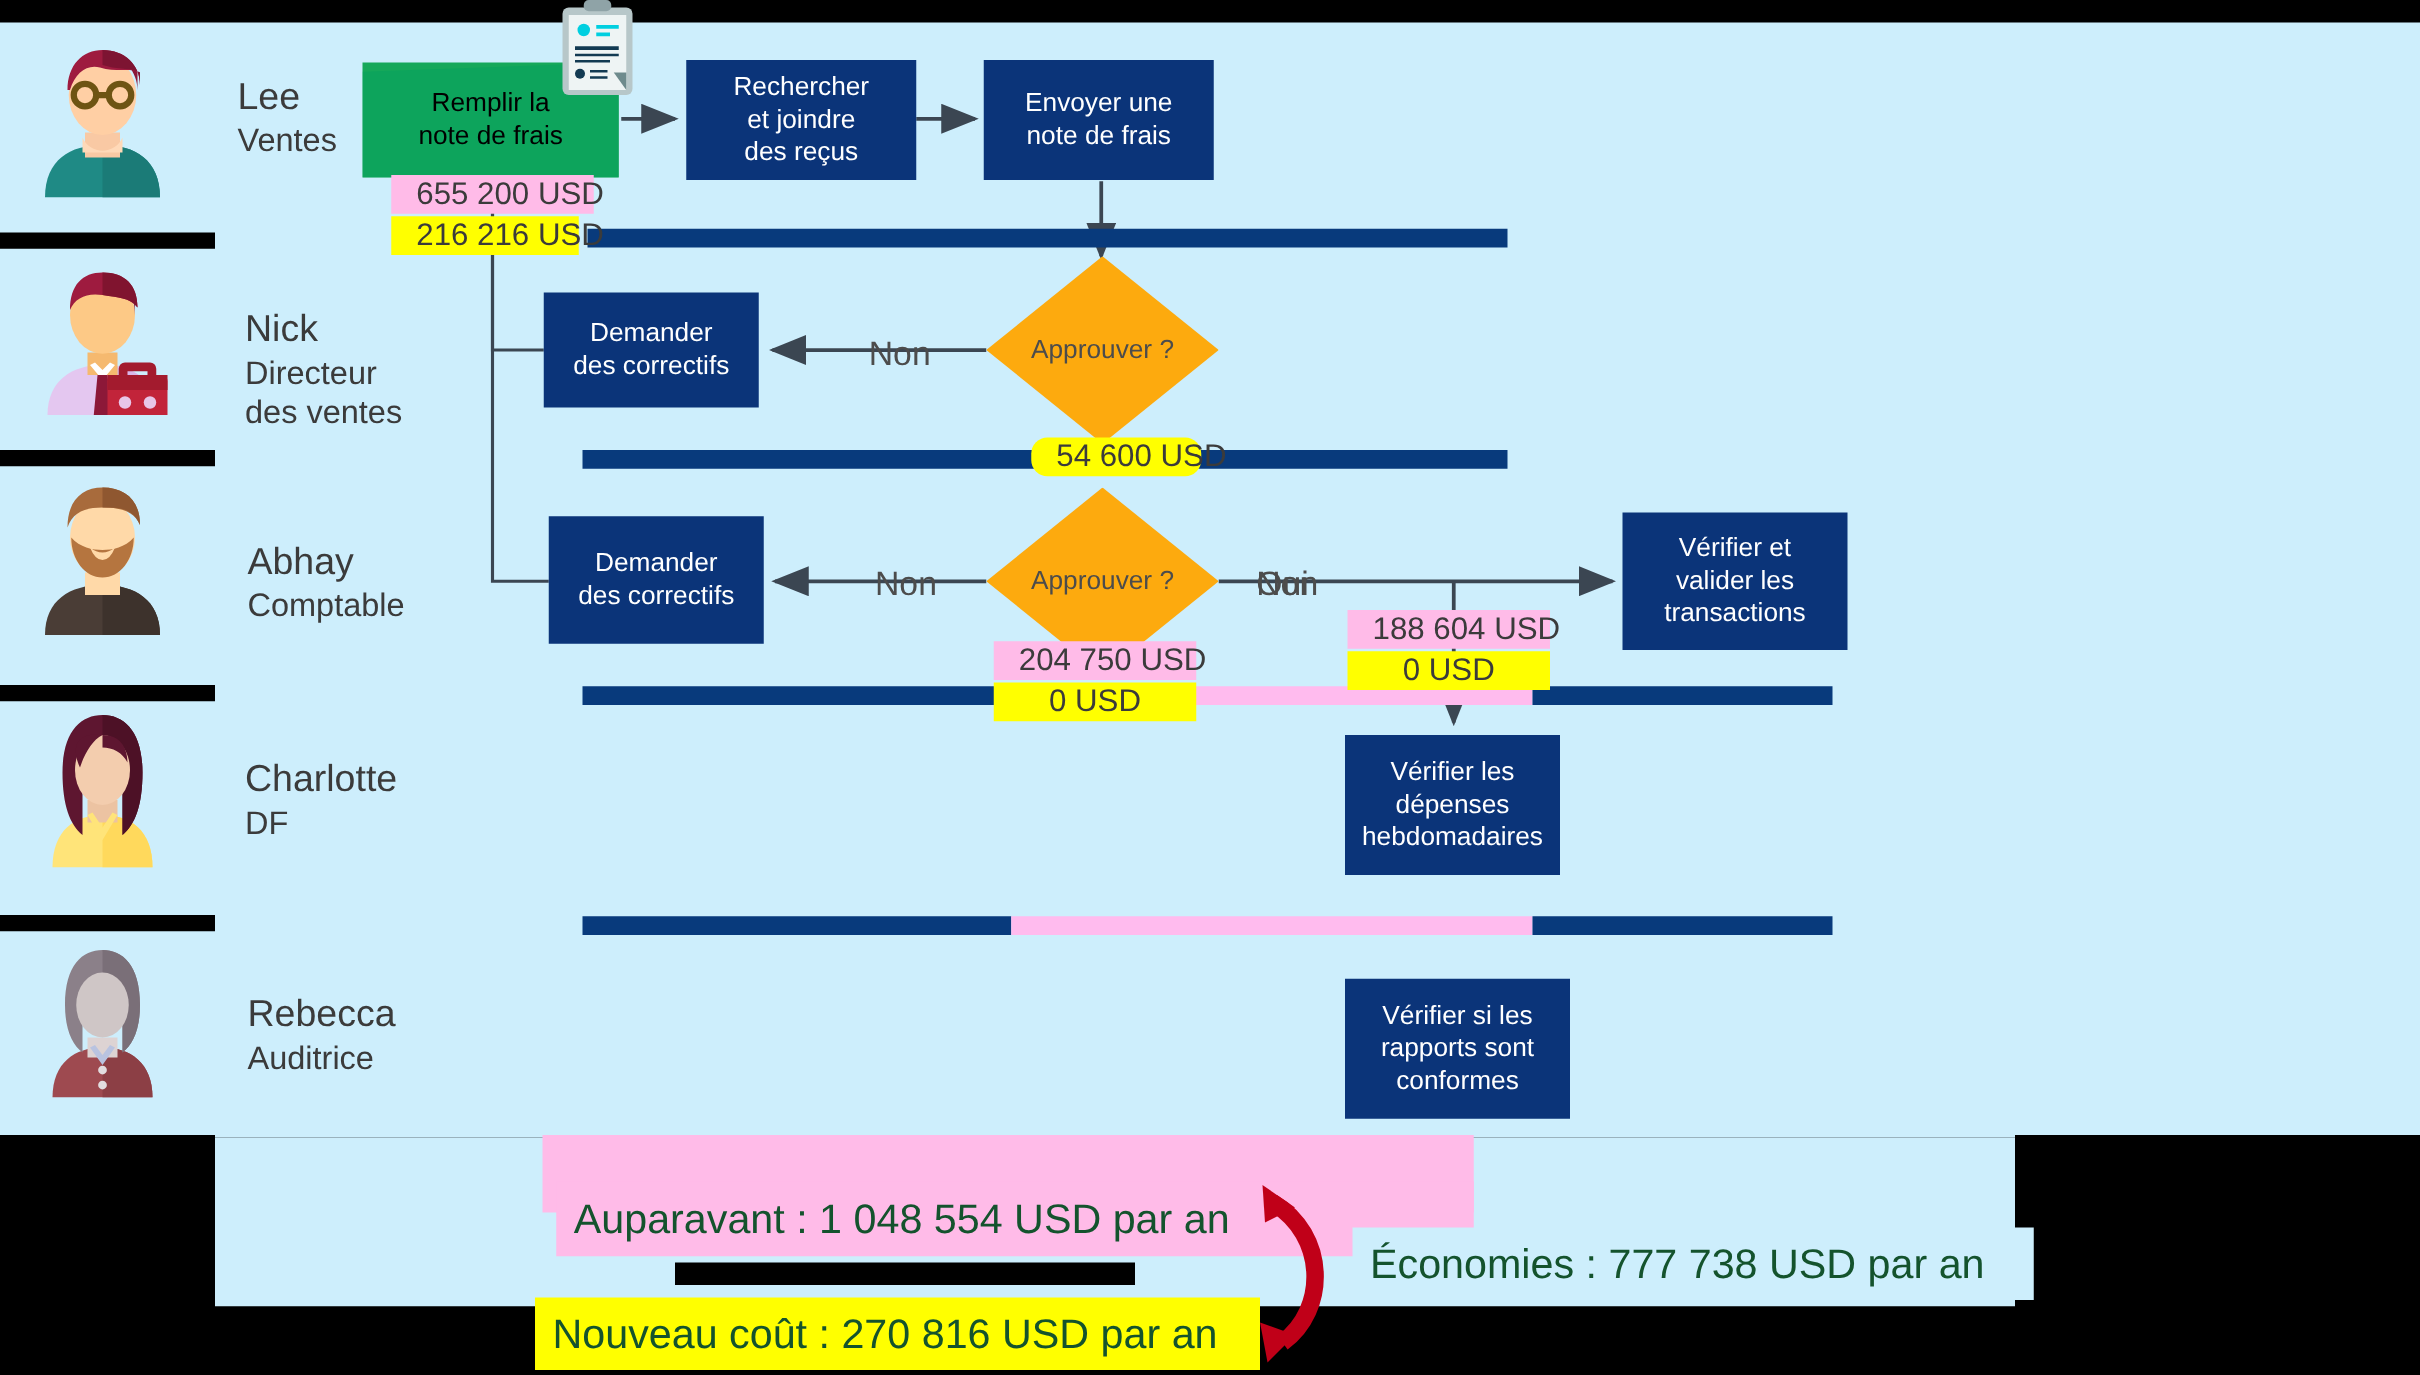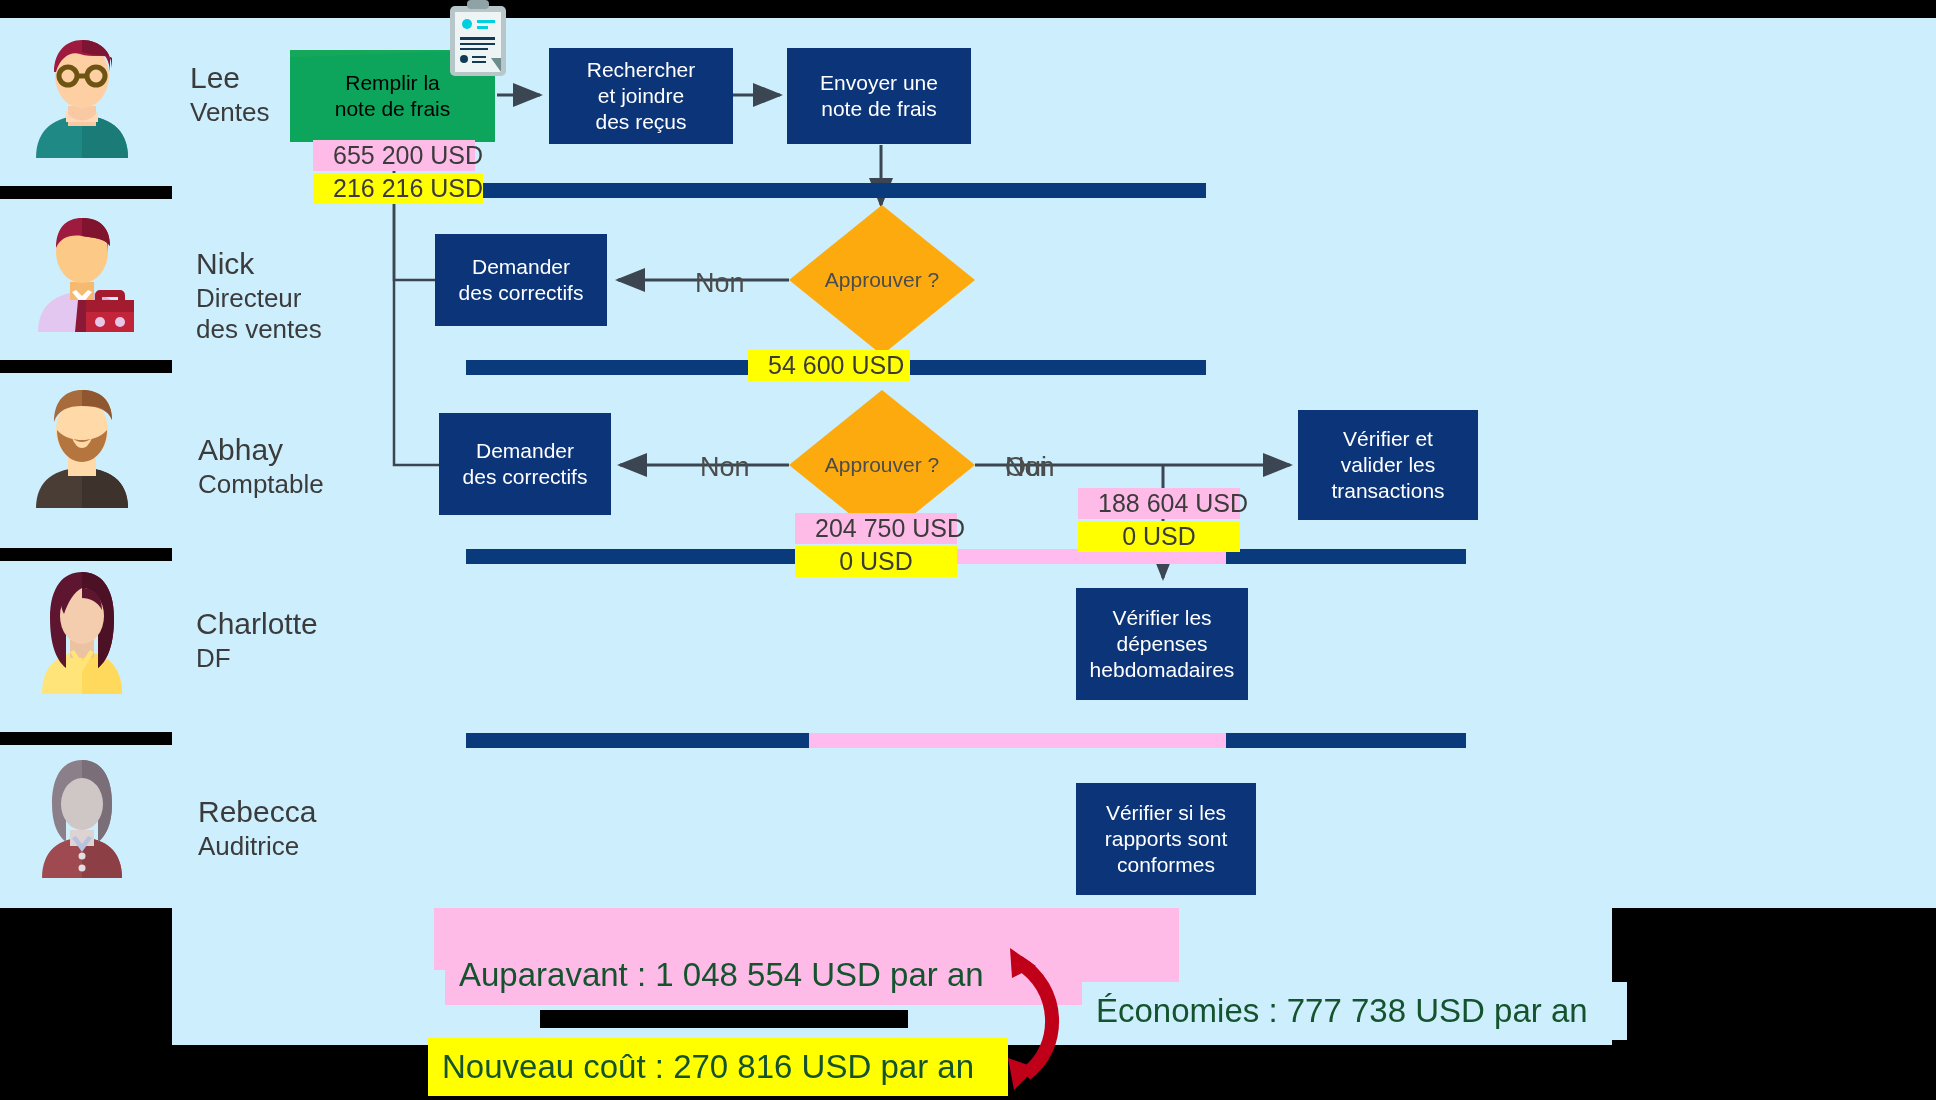--- a/index.html
+++ b/index.html
@@ -386,22 +386,22 @@
   <div class="tl" style="left:0; top:733px; width:1936px;">
     <div class="tl-seg seg-blue" style="left:466px; width:343px;"></div>
     <div class="tl-seg seg-pink" style="left:809px; width:417px;"></div>
     <div class="tl-seg seg-blue" style="left:1226px; width:240px;"></div>
   </div>
   <div class="tl" style="left:0; top:908px; width:1936px;">
     <div class="tl-seg seg-black" style="left:1612px; width:324px;"></div>
   </div>
 
   <div class="chip chip-pink" style="left:313px; top:140px; width:162px;">655 200 USD</div>
-  <div class="chip chip-yellow" style="left:313px; top:173px; width:170px;">216 216 USD</div>
-  <div class="chip chip-yellow" style="left:748px; top:350px; width:162px;">54 600 USD</div>
+  <div class="chip chip-yellow" style="left:313px; top:173px; width:150px;">216 216 USD</div>
+  <div class="chip chip-yellow" style="left:825px; top:350px; width:136px;border-radius:13px;">54 600 USD</div>
   <div class="chip chip-pink" style="left:795px; top:513px; width:162px;">204 750 USD</div>
   <div class="chip chip-yellow" style="left:795px; top:546px; width:162px;">0 USD</div>
   <div class="chip chip-pink" style="left:1078px; top:488px; width:162px;">188 604 USD</div>
   <div class="chip chip-yellow" style="left:1078px; top:521px; width:162px;">0 USD</div>
 
   <div class="sumchip sum-pink" style="left:434px; top:908px; width:745px; height:62px;"></div>
   <div class="sumchip sum-pink" style="left:445px; top:945px; width:734px; height:60px; display:flex; align-items:center;">
     <span>Auparavant : 1 048 554 USD par an</span>
   </div>
   <div class="black-strip" style="left:540px; top:1010px; width:368px; height:18px;"></div>

